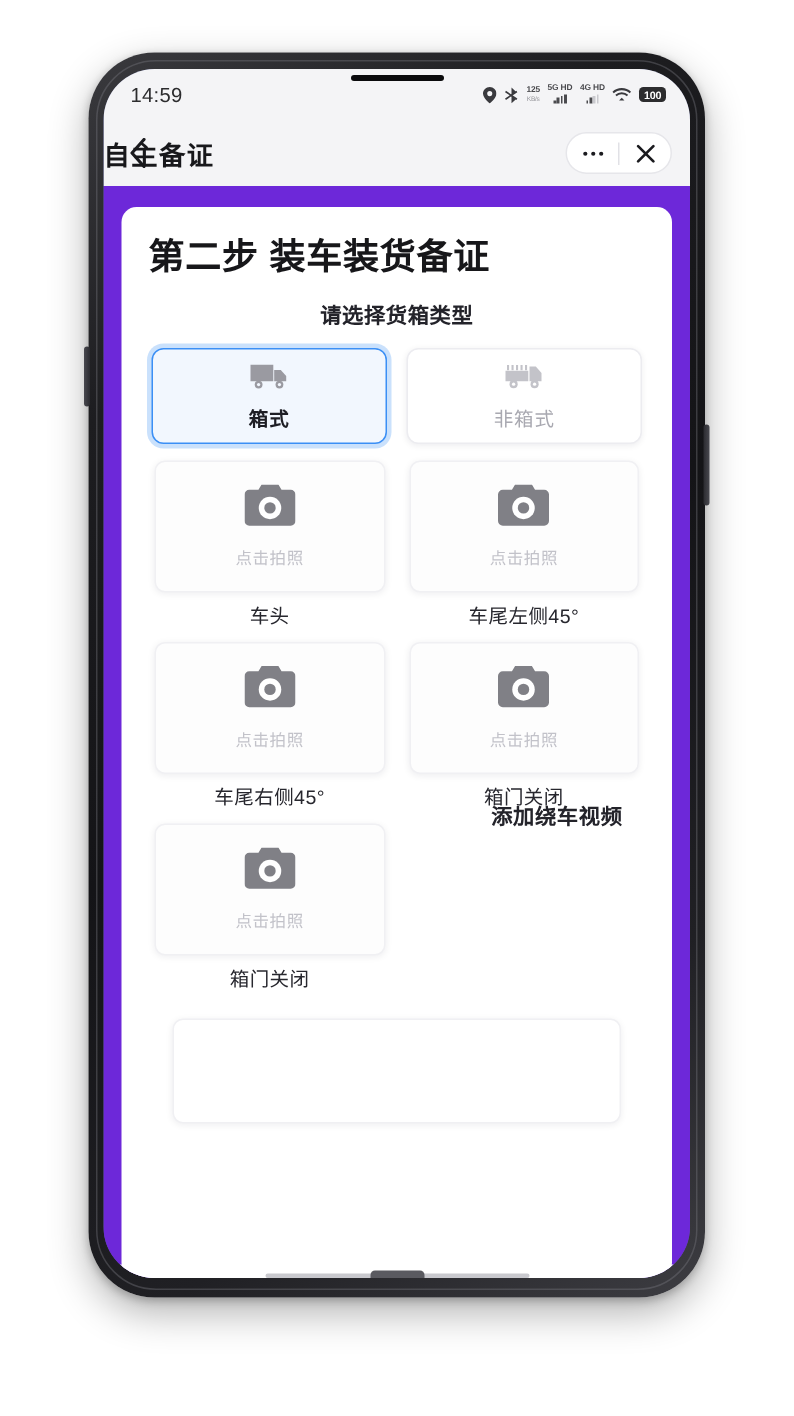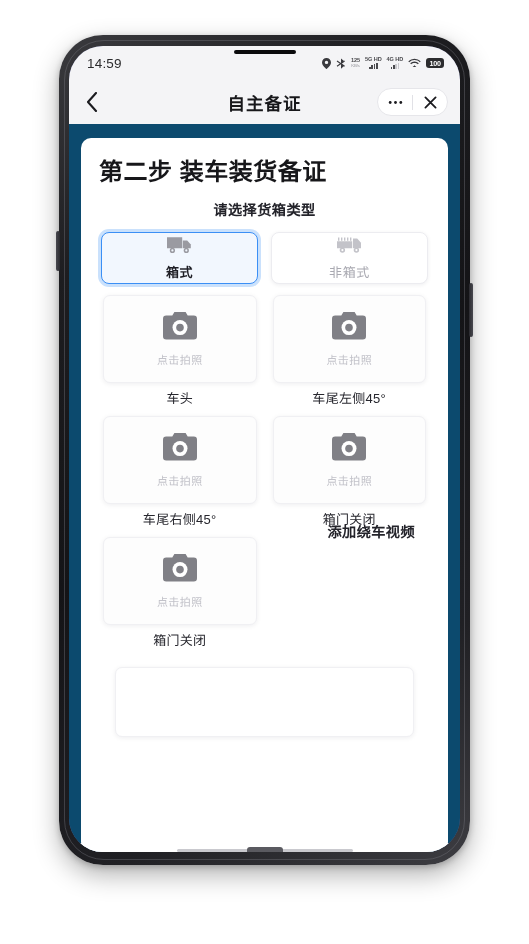--- a/index.html
+++ b/index.html
@@ -129,21 +129,21 @@
   #nav-back {
     width: 46px;
     display: flex;
     align-items: center;
     justify-content: center;
     cursor: pointer;
   }
   #nav-title {
     position: absolute;
     left: 0; right: 0;
-    text-align: center;
+    text-align: left;
     font-size: 17.5px;
     font-weight: bold;
     color: #18181b;
     letter-spacing: 1px;
     pointer-events: none;
   }
   #nav-actions {
     position: absolute;
     right: 12px;
     display: flex;
@@ -162,21 +162,21 @@
     justify-content: center;
     cursor: pointer;
   }
   #nav-action-divider { width: 1px; height: 15px; background: #e1e1e6; }
 
   
   #page-body {
     position: absolute;
     top: 78px;
     left: 0; right: 0; bottom: 0;
-    background: #0c4a6e;
+    background: #6d28d9;
     padding: 14px 12px 0 12px;
     overflow: hidden;
   }
 
   #content-card {
     background: #ffffff;
     border-radius: 10px;
     padding: 20px 18px 14px 18px;
     height: 100%;
     overflow: hidden;
@@ -209,21 +209,21 @@
 
   
   #container-type-row {
     display: flex;
     gap: 13px;
     margin-top: 13px;
     padding: 0 2px;
   }
   .type-option {
     flex: 1;
-    height: 52px;
+    height: 64px;
     border-radius: 8px;
     display: flex;
     flex-direction: column;
     align-items: center;
     justify-content: center;
     gap: 4px;
     cursor: pointer;
     background: #ffffff;
     border: 1px solid #ececf0;
     box-shadow: 0 1px 4px rgba(20,20,40,0.07);

